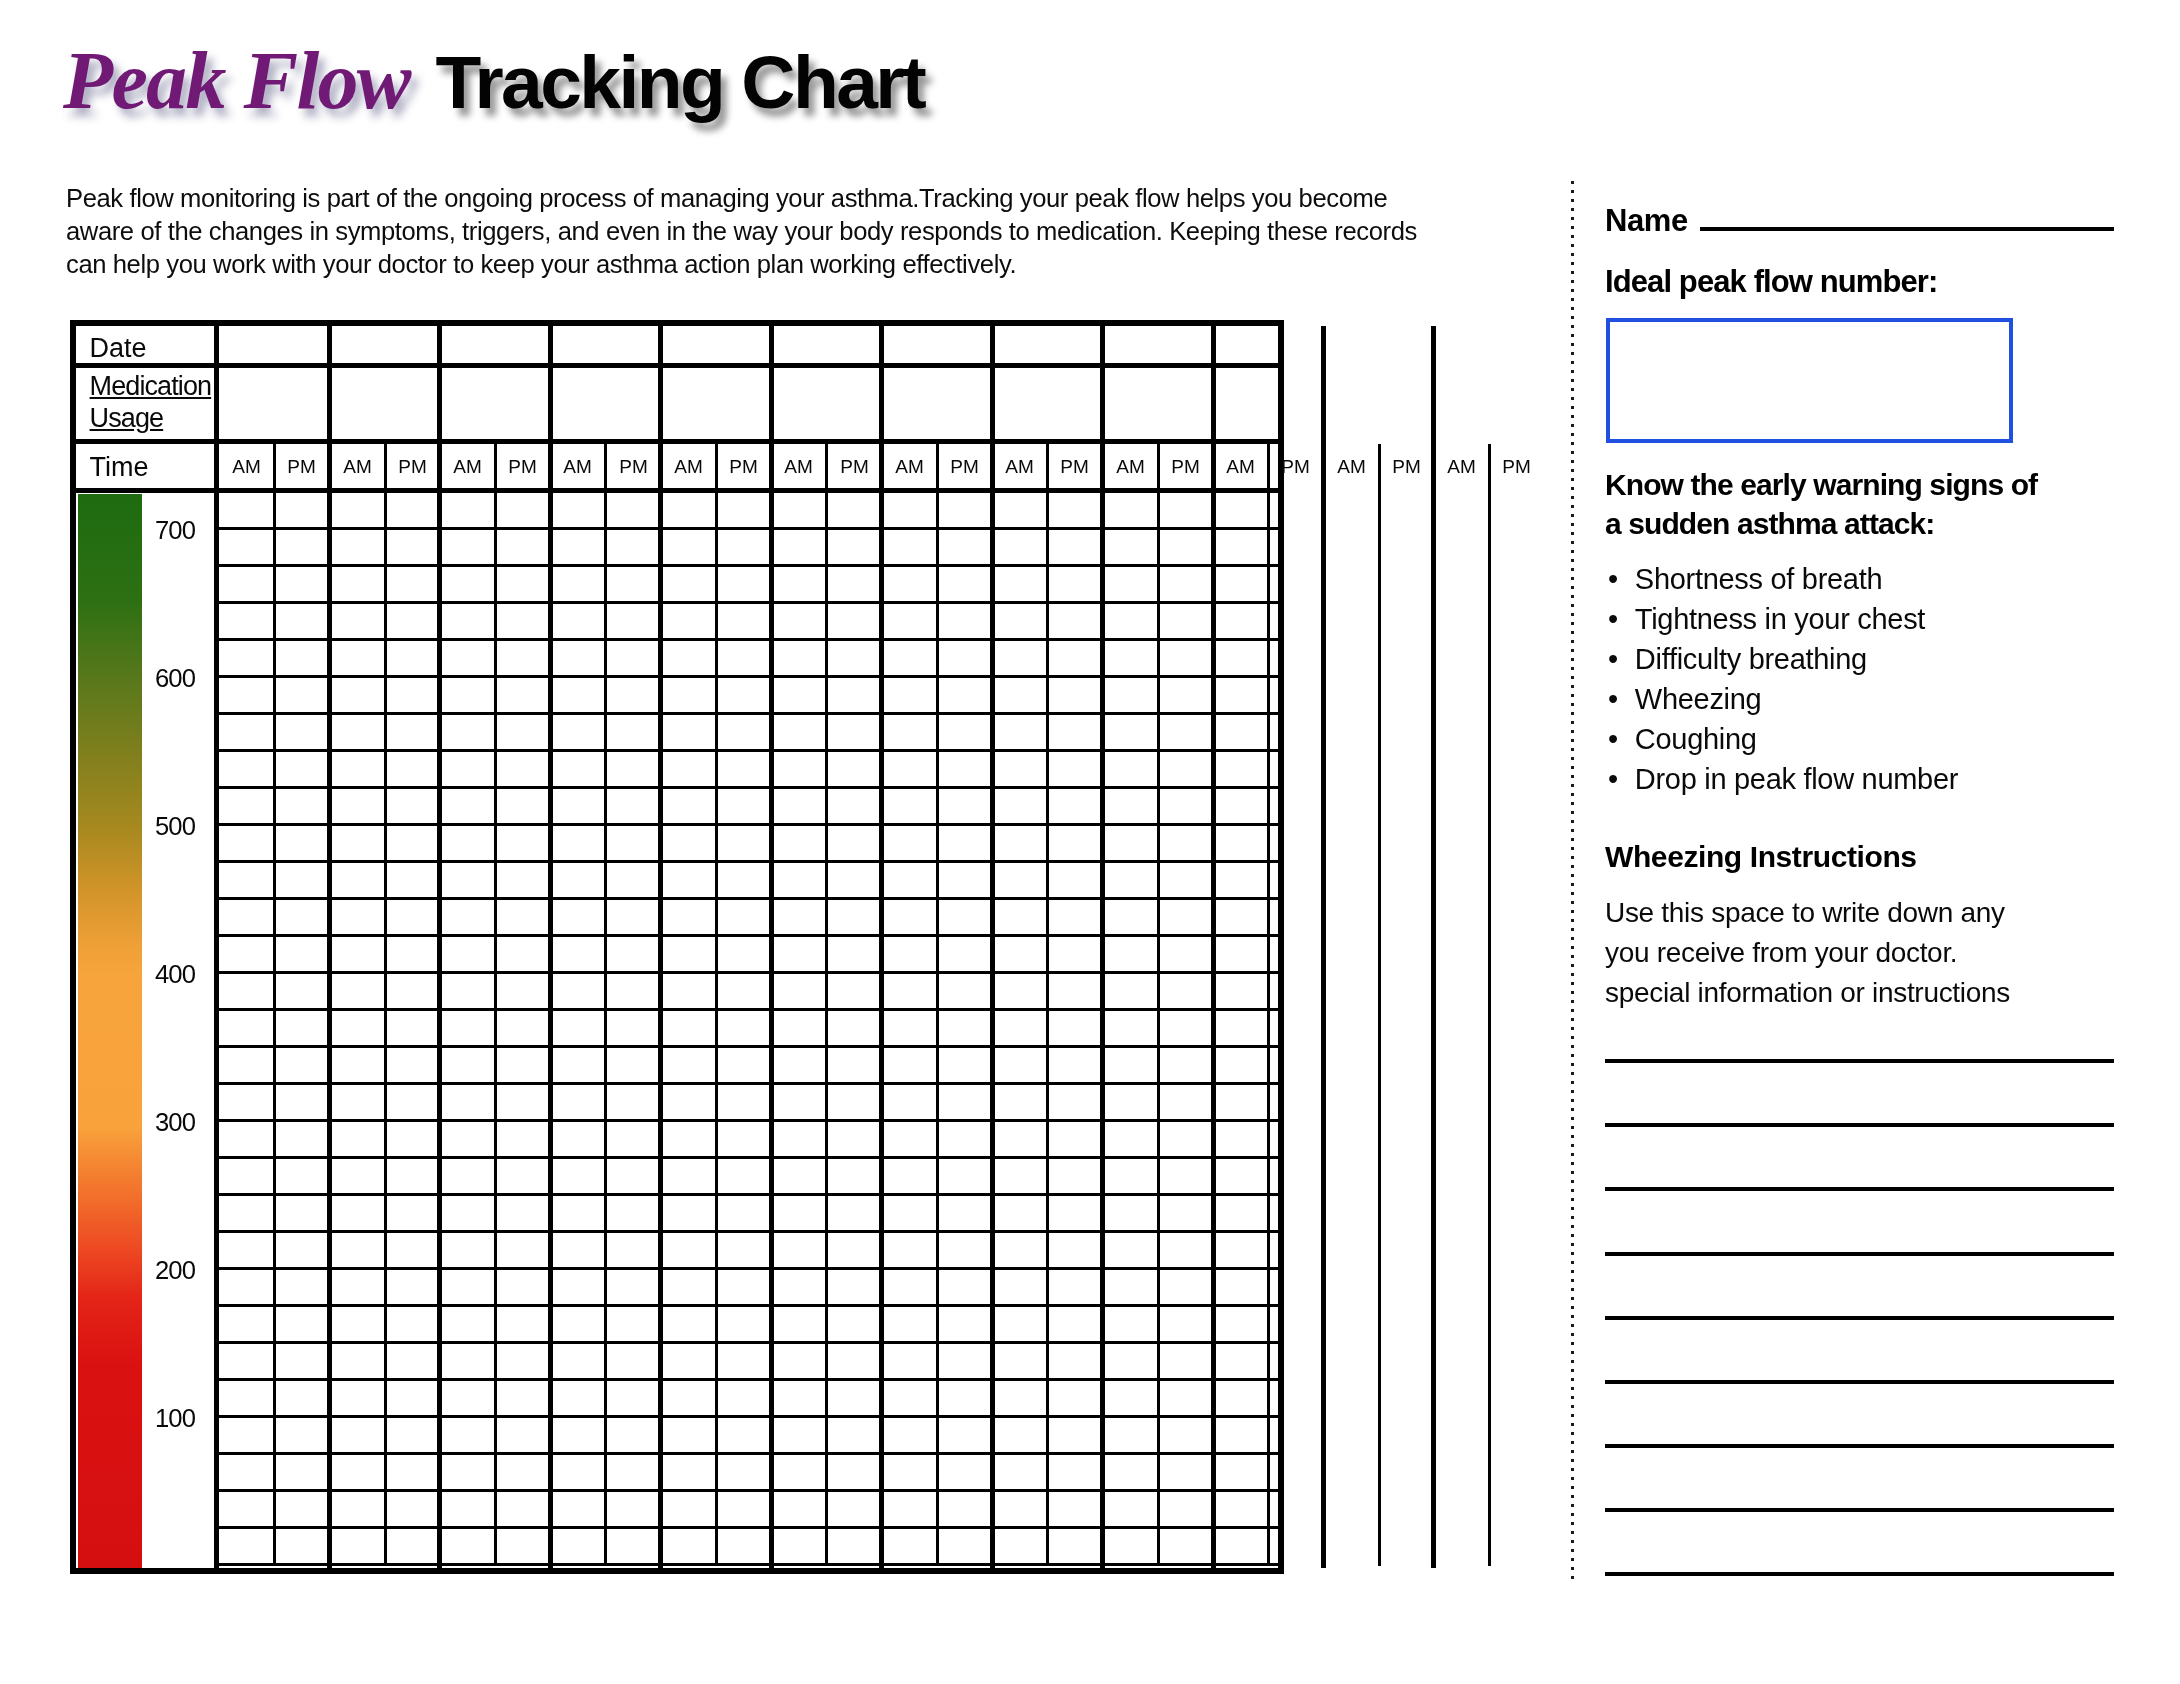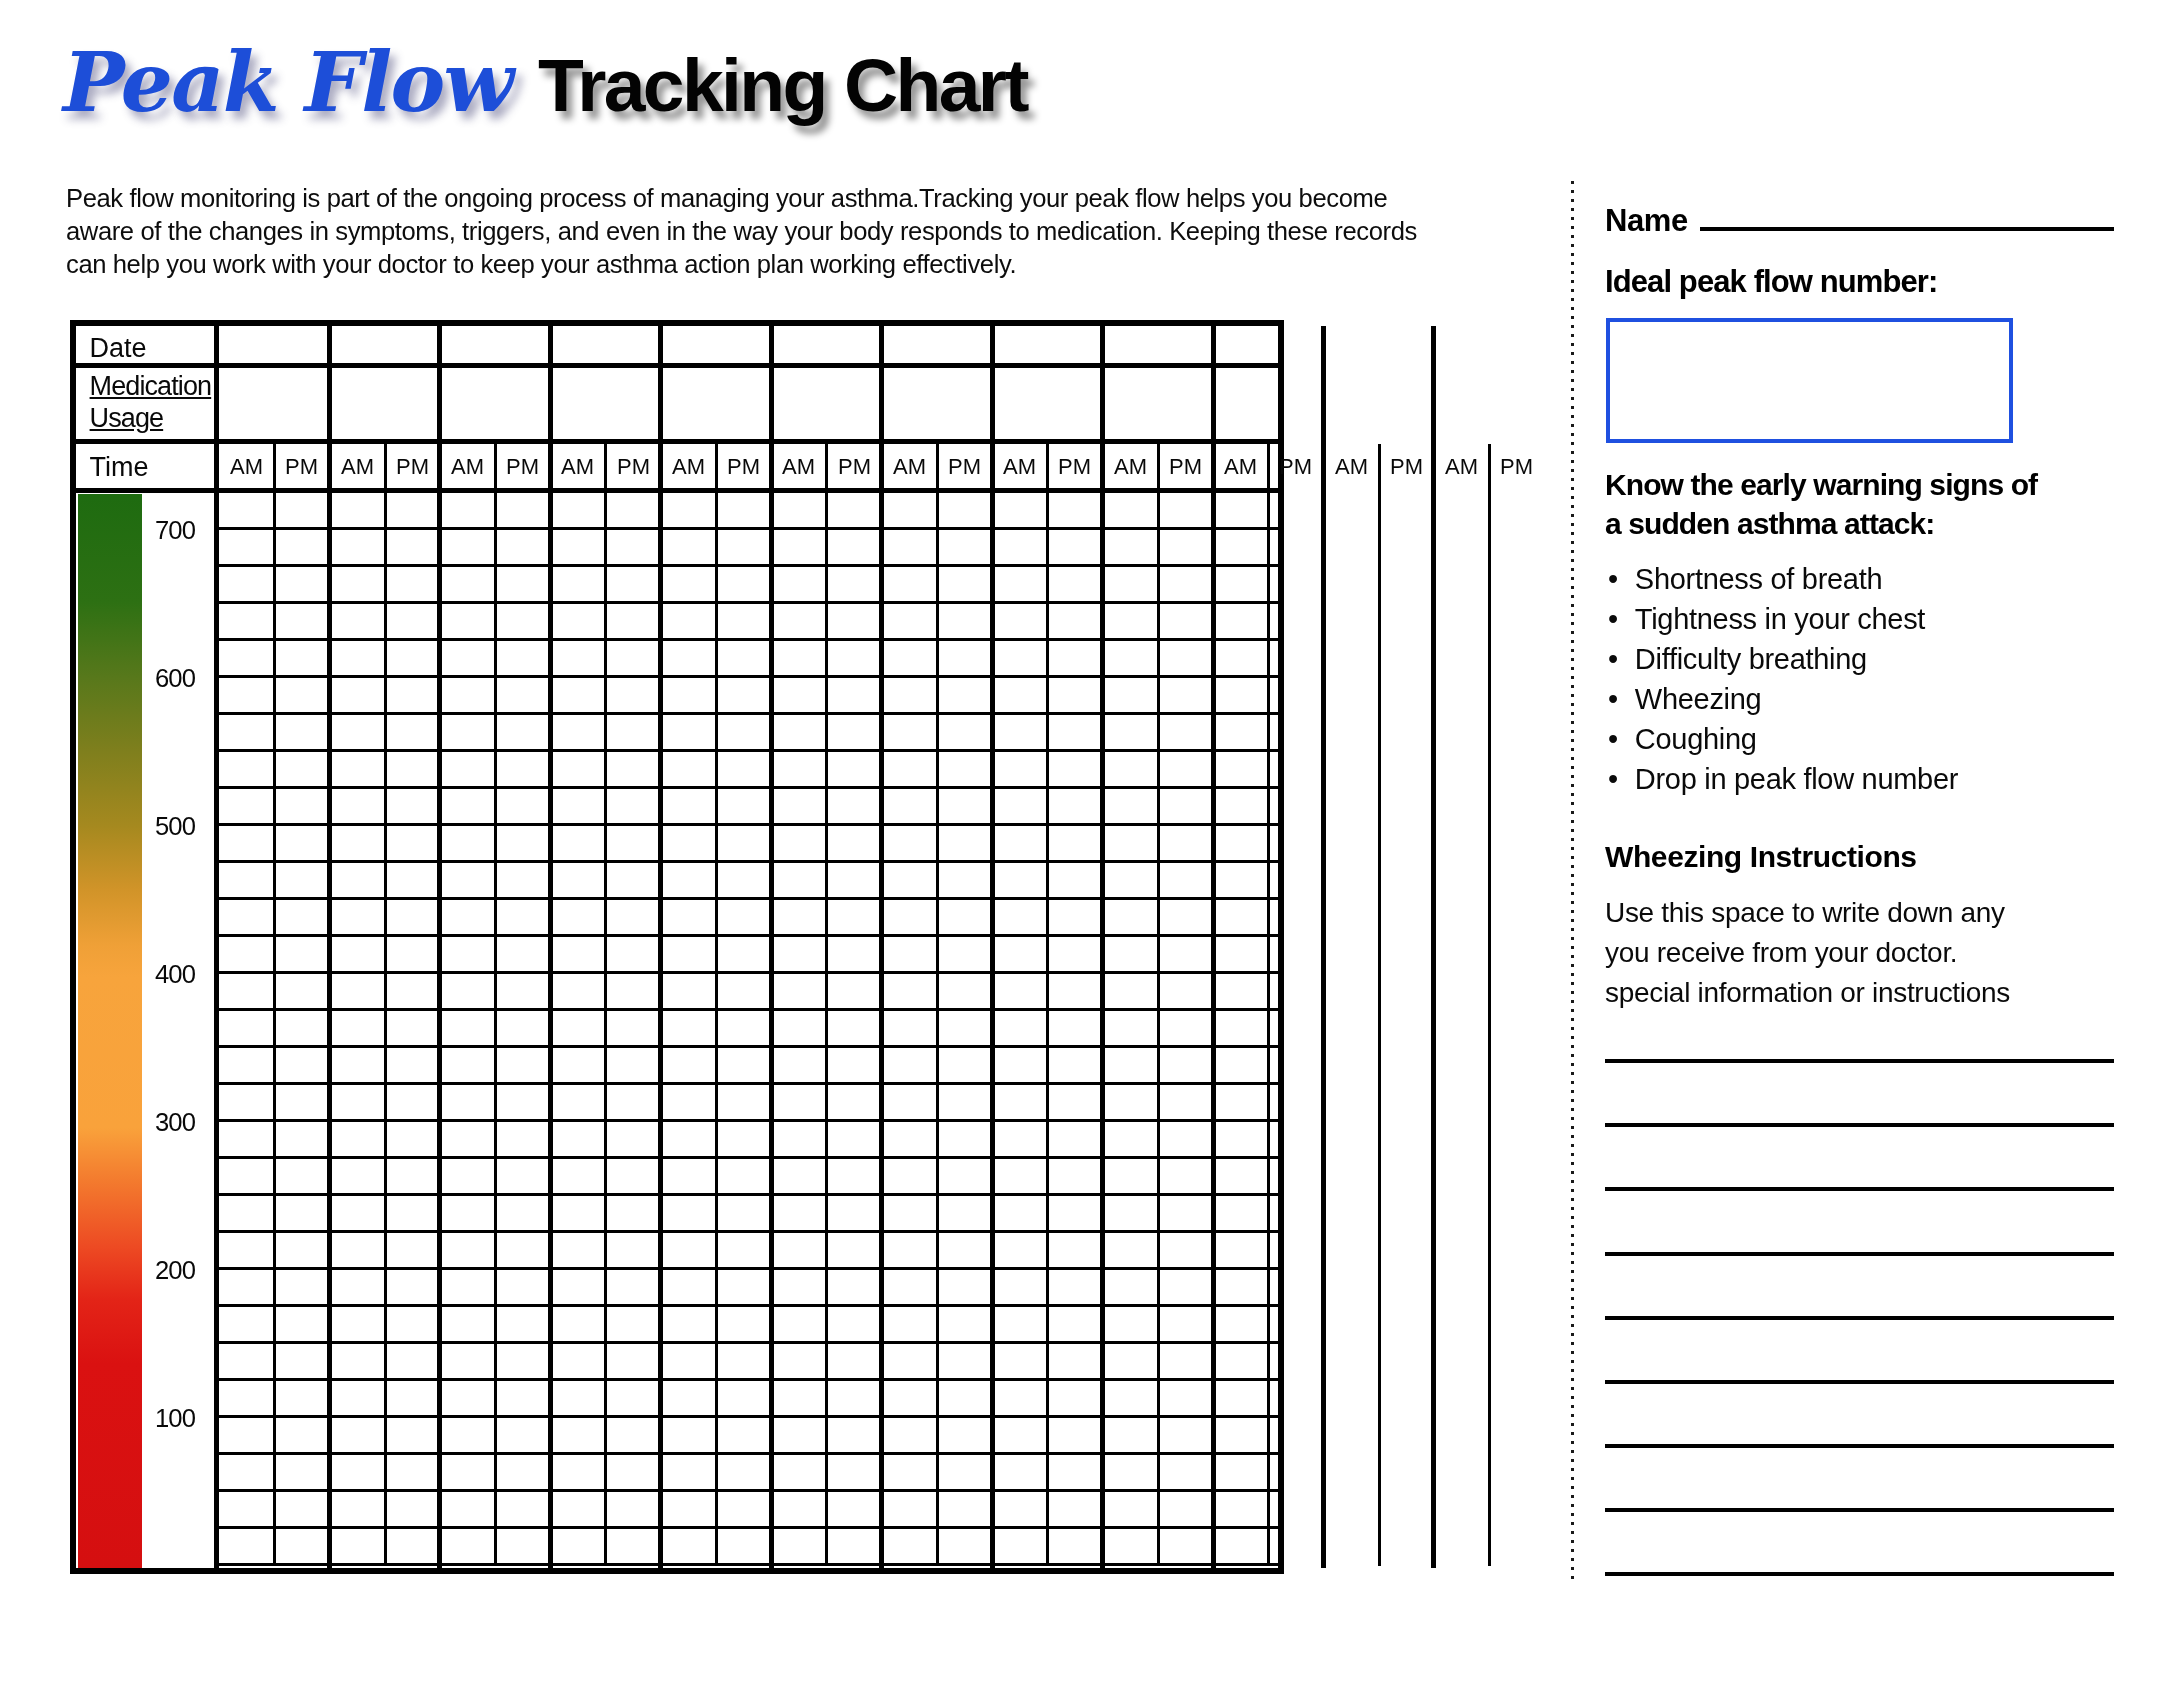--- a/index.html
+++ b/index.html
@@ -23,21 +23,21 @@
   .grid{position:absolute;left:70px;top:320px;width:1214px;height:1254px;
     border:6.8px solid #000;box-sizing:border-box;background:#fff;}
   .hline{position:absolute;left:0;right:0;height:5.1px;background:#000;}
   .vline-label{position:absolute;top:0;bottom:0;left:138px;width:5.1px;background:#000;}
   .day-line{position:absolute;top:0;bottom:0;width:5.1px;background:#000;}
   .thin-line{position:absolute;width:2.6px;background:#000;}
   .grid-body{position:absolute;left:143px;right:0;top:167px;bottom:0;
     background-image:repeating-linear-gradient(to bottom,transparent 0 34px,#000 34px 37px);}
   .corner-label{position:absolute;left:13.6px;font-size:27px;color:#090909;}
   .corner-medication{width:129px;line-height:32px;letter-spacing:-0.9px;text-decoration:underline;}
-  .ampm{position:absolute;font-size:22px;text-align:center;color:#090909;}
+  .ampm{position:absolute;font-size:19px;text-align:center;color:#090909;}
   .colorbar{position:absolute;left:1.7px;top:168px;bottom:0;width:64px;}
   .scale-label{position:absolute;left:0;width:119px;height:34px;line-height:34px;
     text-align:right;font-size:25.6px;letter-spacing:-0.9px;color:#090909;}
 
   
   .sidebar{position:absolute;left:1571px;top:181px;width:549px;height:1399px;}
   .divider{position:absolute;left:0;top:0;width:3.4px;height:100%;
     background-image:repeating-linear-gradient(to bottom,#191919 0 3.4px,transparent 3.4px 9px);}
   .name-row{position:absolute;left:34px;top:20px;width:509px;display:flex;align-items:baseline;}
   .name-label{font-size:31px;font-weight:bold;letter-spacing:-0.4px;}
@@ -56,21 +56,21 @@
   .special-text{position:absolute;left:34px;top:712px;font-size:28px;letter-spacing:-0.3px;color:#0a0a0a;}
   .special-text div{height:40px;line-height:40px;white-space:nowrap;}
   .writing-line{position:absolute;left:34px;width:509px;height:4.3px;background:#000;}
 </style>
 </head>
 <body>
 
 <div id="page">
 
   <div class="title-row">
-    <span class="title-script" style="color: #1d4ed8;">Peak Flow</span>
+    <span class="title-script" style="color: #701a75; font-family: Liberation Serif, serif;">Peak Flow</span>
     <span class="title-main">Tracking Chart</span>
   </div>
 
   <div class="intro">
     <div>Peak flow monitoring is part of the ongoing process of managing your asthma.Tracking your peak flow helps you become</div>
     <div>aware of the changes in symptoms, triggers, and even in the way your body responds to medication. Keeping these records</div>
     <div>can help you work with your doctor to keep your asthma action plan working effectively.</div>
   </div>
 
   <div class="grid">

